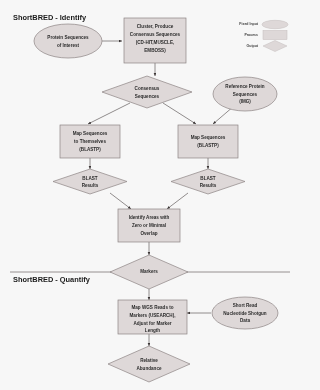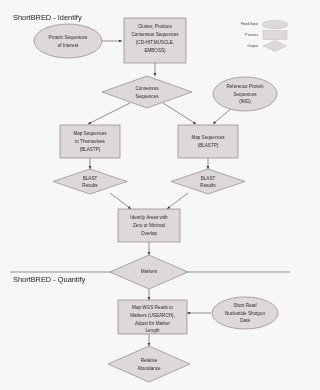--- a/index.html
+++ b/index.html
@@ -7,20 +7,21 @@
     padding: 0;
     background: #f7f7f7;
   }
   #canvas {
     position: relative;
     width: 300px;
     height: 390px;
     background: #f7f7f7;
     overflow: hidden;
     font-family: "Liberation Sans", sans-serif;
+    font-weight: bold;
   }
   #flow-svg {
     position: absolute;
     left: 0;
     top: 0;
     width: 300px;
     height: 390px;
   }
   .node-label {
     font-family: "Liberation Sans", sans-serif;

